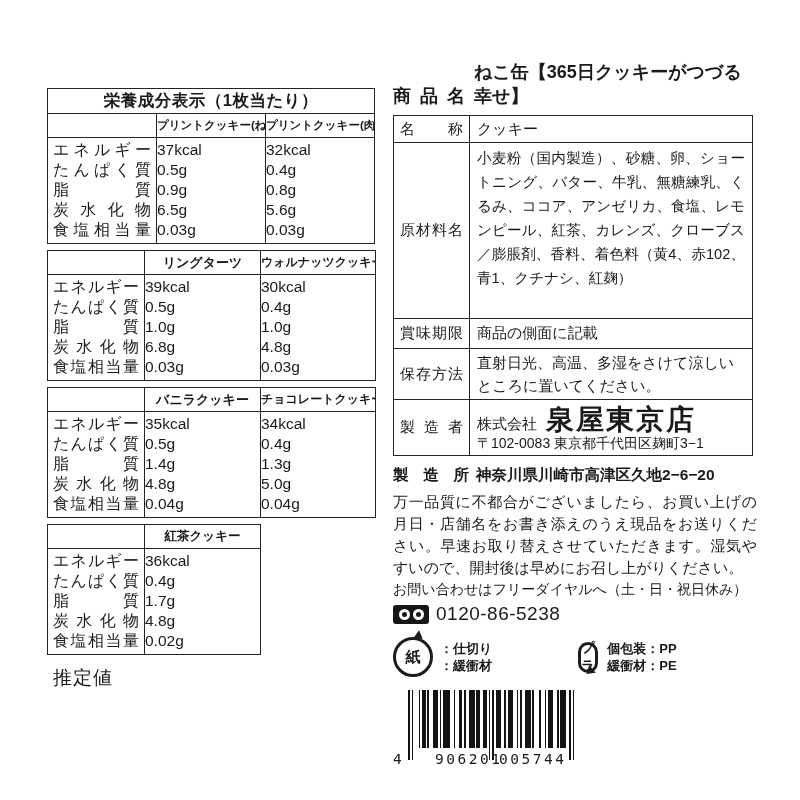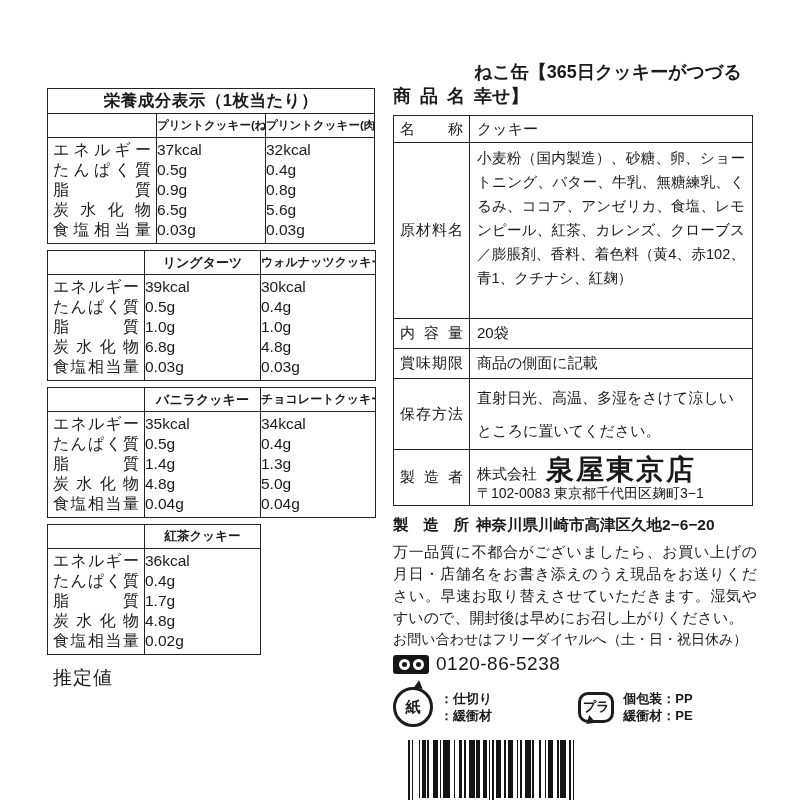--- a/index.html
+++ b/index.html
@@ -32,21 +32,21 @@
   .prod-title { display:flex; align-items:flex-end; font-size:18px; font-weight:bold; margin-bottom:7px; }
   .prod-title .t-label { width:72px; text-align:justify; text-align-last:justify; margin-right:9px; flex:none; }
   table.prod { border-collapse:collapse; width:360px; table-layout:fixed; }
   table.prod td { border:1.8px solid #242424; font-size:15px; vertical-align:middle; }
   td.plabel { width:76px; text-align:justify; text-align-last:justify; padding:0 6px; font-size:15.5px; }
   td.pvalue { padding:2px 7px; }
   .row-name td { height:27px; }
   .row-ingred td.pvalue { height:176px; vertical-align:top; padding-top:3px; line-height:24px; font-size:14.6px; text-align:justify; }
   .row-contents td { height:30px; }
   .row-bestby td { height:30px; }
-  .row-storage td.pvalue { height:50px; line-height:33px; font-size:15px; }
+  .row-storage td.pvalue { height:50px; line-height:23px; font-size:15px; }
   .row-maker td.pvalue { height:56px; }
   .company-line { display:flex; align-items:baseline; gap:9px; white-space:nowrap; }
   .company-prefix { font-size:15px; }
   .company-big { font-size:28px; font-weight:bold; letter-spacing:2px; line-height:30px; }
   .maker-addr { font-size:14px; line-height:16px; }
 
   .factory-line { display:flex; margin-top:9px; font-size:15.5px; font-weight:bold; }
   .factory-line .f-label { width:76px; text-align:justify; text-align-last:justify; margin-right:7px; flex:none; }
   .notice { font-size:15px; line-height:22px; margin-top:5px; text-align:justify; }
   .contact { font-size:14px; margin-top:2px; white-space:nowrap; }
@@ -55,21 +55,21 @@
   .dial-icon i { width:11px; height:11px; border-radius:50%; background:#fff; position:relative; display:block; }
   .dial-icon i::after { content:""; position:absolute; left:3px; top:3px; width:5px; height:5px; background:#161616; border-radius:50%; }
   .phone-num { font-size:19px; letter-spacing:0.5px; }
 
   .recycle-row { display:flex; align-items:center; margin-top:12px; }
   .paper-group { display:flex; align-items:center; gap:7px; }
   .paper-icon { width:40px; height:40px; border:3.5px solid #1c1c1c; border-radius:50%; display:flex; align-items:center; justify-content:center; font-size:15px; font-weight:bold; position:relative; flex:none; }
   .paper-icon::after { content:""; position:absolute; top:-7px; right:2px; border:5px solid transparent; border-left:8px solid #1c1c1c; transform:rotate(35deg); }
   .mark-lines { font-size:13px; line-height:17px; font-weight:bold; }
   .plastic-group { display:flex; align-items:center; gap:9px; margin-left:86px; }
-  .plastic-icon { width:36px; height:31px; border:3.5px solid #1c1c1c; border-radius:10px; display:flex; align-items:center; justify-content:center; font-size:13px; font-weight:bold; position:relative; flex:none; }
+  .plastic-icon { width:20px; height:31px; border:3.5px solid #1c1c1c; border-radius:10px; display:flex; align-items:center; justify-content:center; font-size:13px; font-weight:bold; position:relative; flex:none; }
   .plastic-icon::after { content:""; position:absolute; bottom:-8px; left:0px; border:5px solid transparent; border-right:8px solid #1c1c1c; transform:rotate(-40deg); }
 
   .bottom-row { display:flex; margin-top:13px; }
   .barcode-wrap { width:186px; flex:none; }
   #barcode-bars { display:flex; align-items:flex-start; height:60px; padding-left:15px; }
   .bc-m { width:1.75px; height:58px; flex:none; }
   .bc-m.on { background:#141414; }
   .bc-m.on.guard { height:70px; }
   .barcode-digits { position:relative; height:17px; margin-top:1px; font-family:"DejaVu Sans Mono","Liberation Mono",monospace; font-size:14.5px; letter-spacing:2.5px; }
   .barcode-digits span { position:absolute; top:0; }
@@ -227,24 +227,20 @@
 
     <table class="prod">
       <tbody>
           <tr class="row-name">
         <td class="plabel">名称</td>
         <td class="pvalue">クッキー</td>
       </tr>
       <tr class="row-ingred">
         <td class="plabel">原材料名</td>
         <td class="pvalue">小麦粉（国内製造）、砂糖、卵、ショートニング、バター、牛乳、無糖練乳、くるみ、ココア、アンゼリカ、食塩、レモンピール、紅茶、カレンズ、クローブス／膨脹剤、香料、着色料（黄4、赤102、青1、クチナシ、紅麹）</td>
-      </tr>
-      <tr class="row-contents">
-        <td class="plabel">内容量</td>
-        <td class="pvalue">20袋</td>
       </tr>
       <tr class="row-bestby">
         <td class="plabel">賞味期限</td>
         <td class="pvalue">商品の側面に記載</td>
       </tr>
       <tr class="row-storage">
         <td class="plabel">保存方法</td>
         <td class="pvalue">直射日光、高温、多湿をさけて涼しいところに置いてください。</td>
       </tr>
       <tr class="row-maker">

